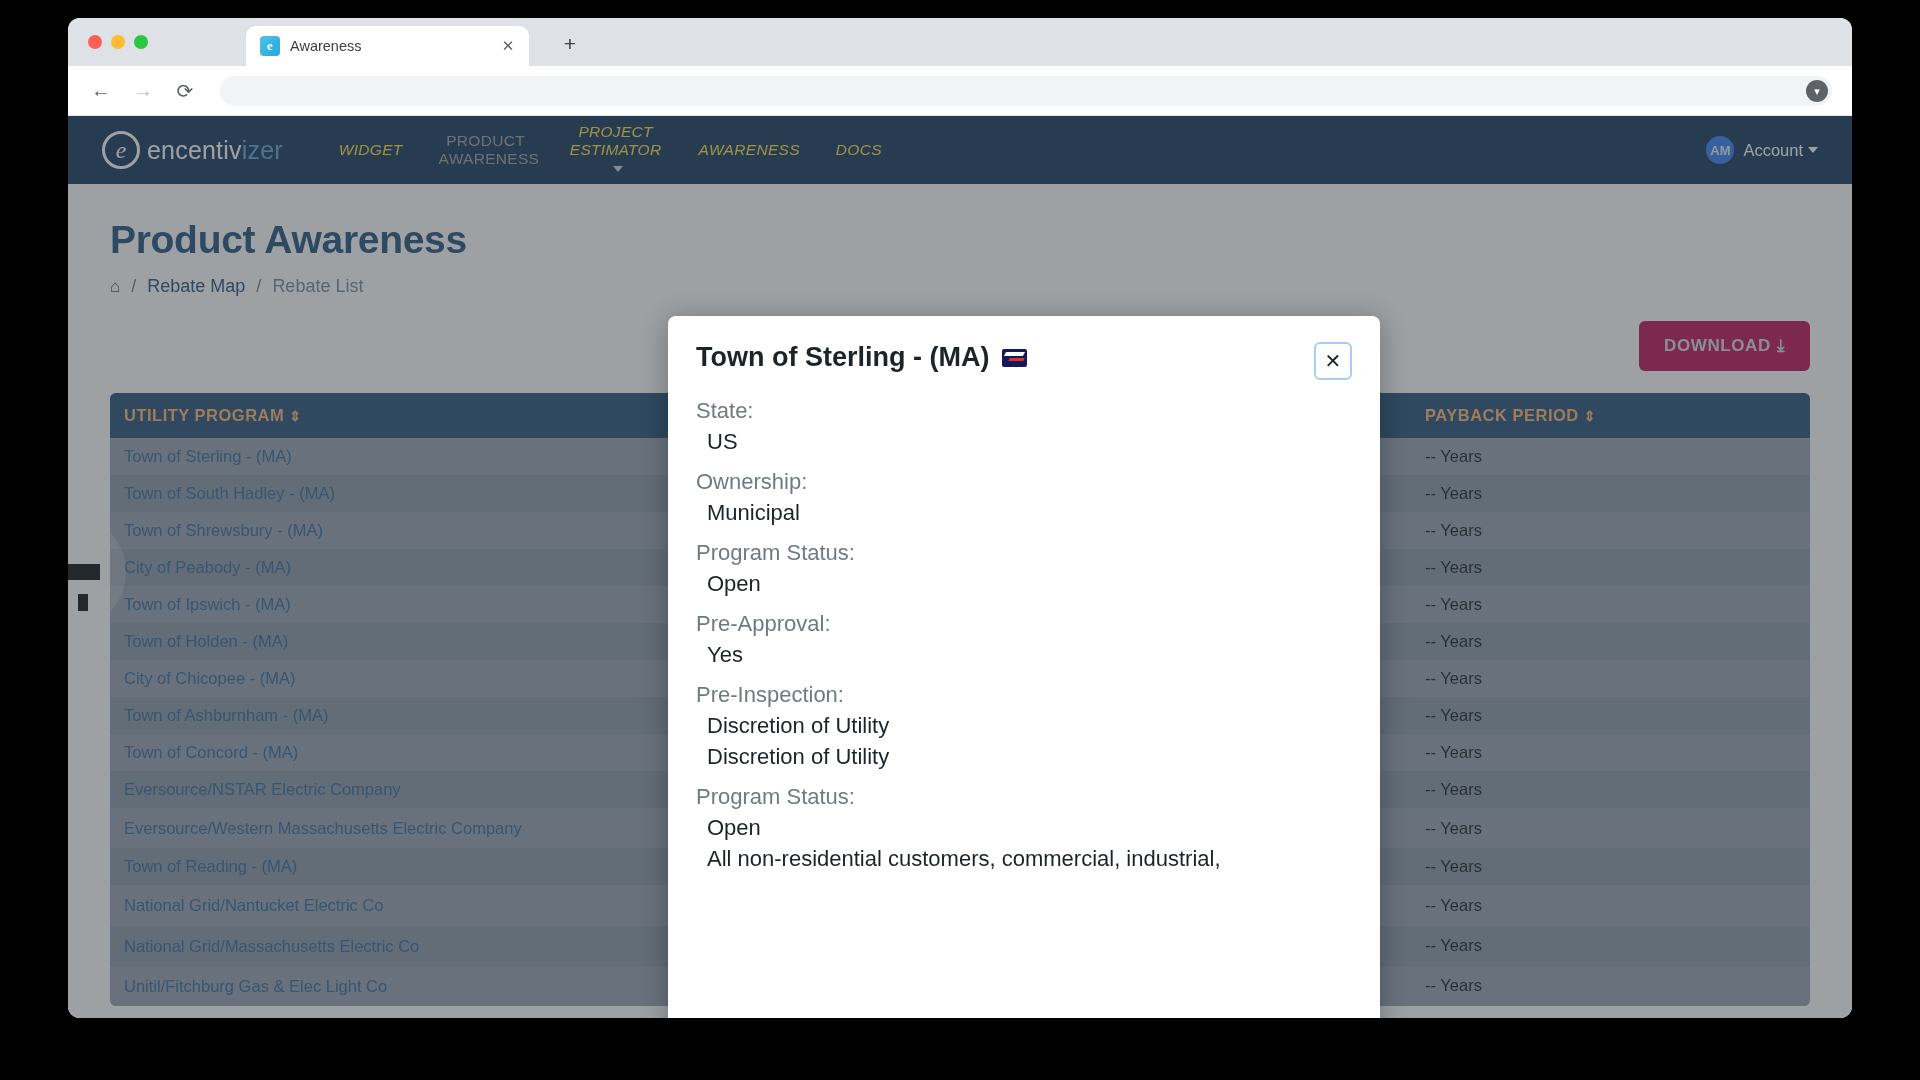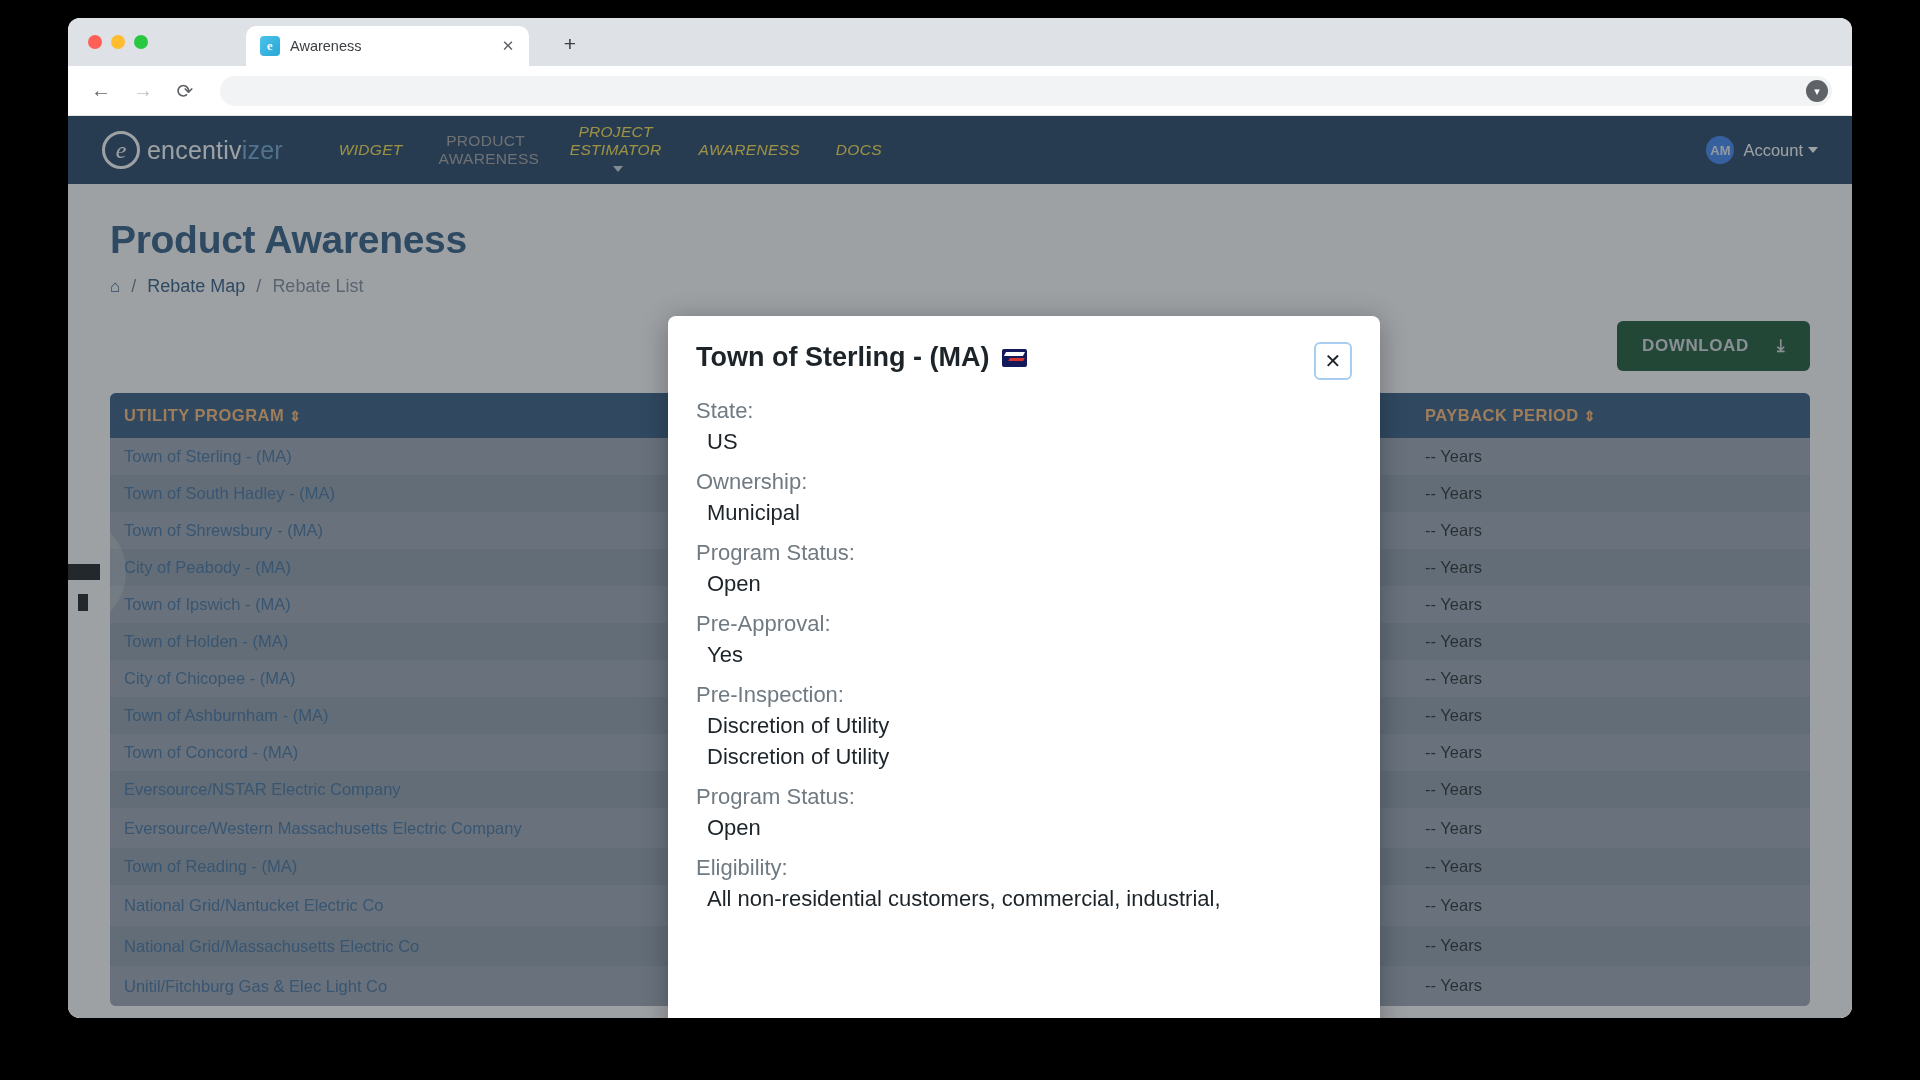--- a/index.html
+++ b/index.html
@@ -150,24 +150,24 @@
   .breadcrumb {
     margin-top: 14px; display: flex; align-items: center;
     gap: 11px; font-size: 18px; color: #2a5781;
   }
   .breadcrumb .sep { color: #6b7f92; }
   .breadcrumb .cur { color: #7c8d9c; }
   .home-icon { font-size: 17px; color: #2a5781; }
 
   .dl-row { display: flex; justify-content: flex-end; margin-top: 24px; }
   .download-btn {
-    background: #14532d; color: #d8dde2;
+    background: #be185d; color: #d8dde2;
     font-size: 17px; font-weight: bold; letter-spacing: .6px;
     padding: 15px 25px; border-radius: 6px;
-    display: flex; align-items: center; gap: 28px;
+    display: flex; align-items: center; gap: 6px;
   }
 
   .table-wrap {
     margin-top: 22px;
     border-radius: 6px; overflow: hidden;
     background: #9aa6b2;
   }
   table { width: 100%; border-collapse: collapse; }
   thead th {
     background: #2c577f; color: #fdba74;
@@ -479,21 +479,20 @@
           <div class="f-value">Municipal</div>
           <div class="f-label">Program Status:</div>
           <div class="f-value">Open</div>
           <div class="f-label">Pre-Approval:</div>
           <div class="f-value">Yes</div>
           <div class="f-label">Pre-Inspection:</div>
           <div class="f-value">Discretion of Utility</div>
           <div class="f-value">Discretion of Utility</div>
           <div class="f-label">Program Status:</div>
           <div class="f-value">Open</div>
-          <div class="f-label">Eligibility:</div>
           <div class="f-value">All non-residential customers, commercial, industrial,</div>
         </div>
       <div class="modal-foot">
         
       </div>
     </div>
 
   </div>
 </div>
 

